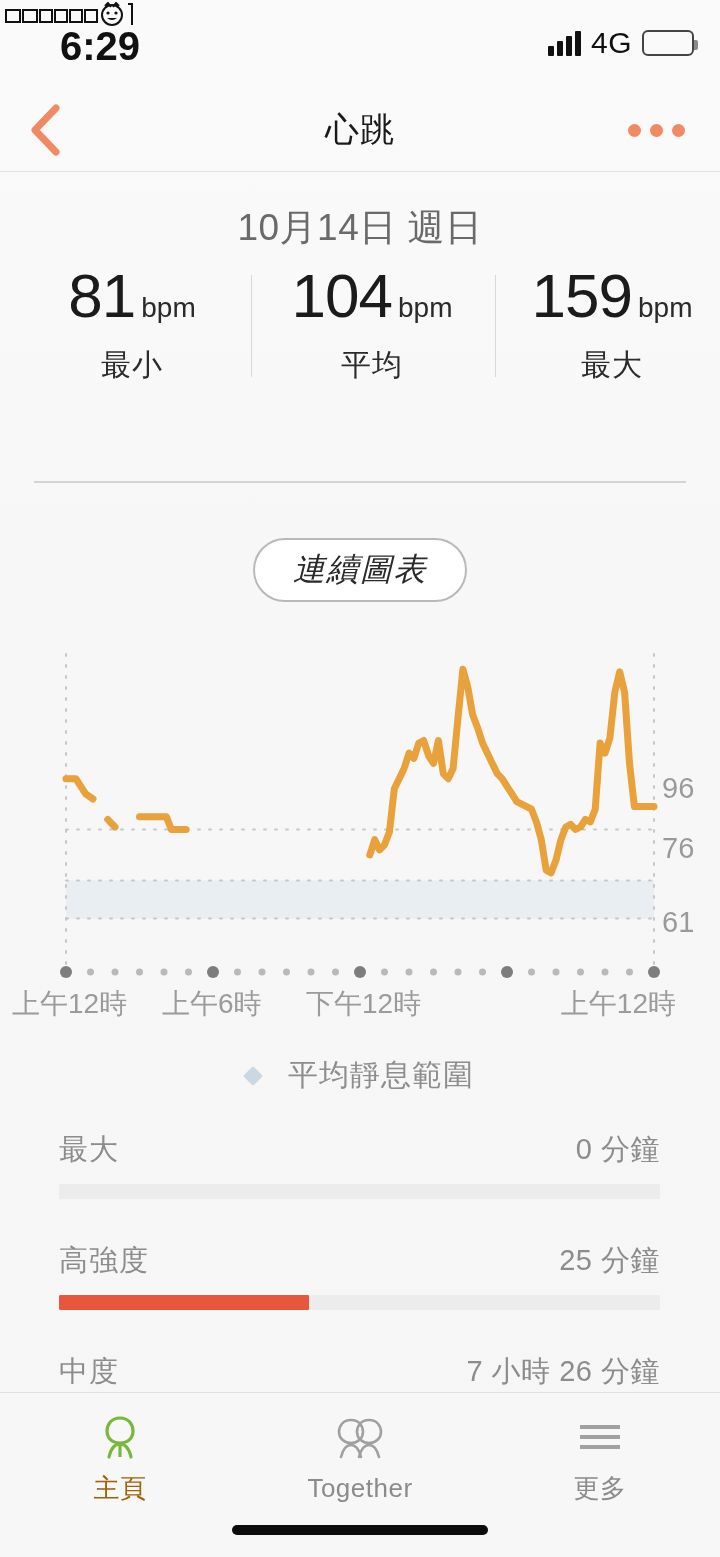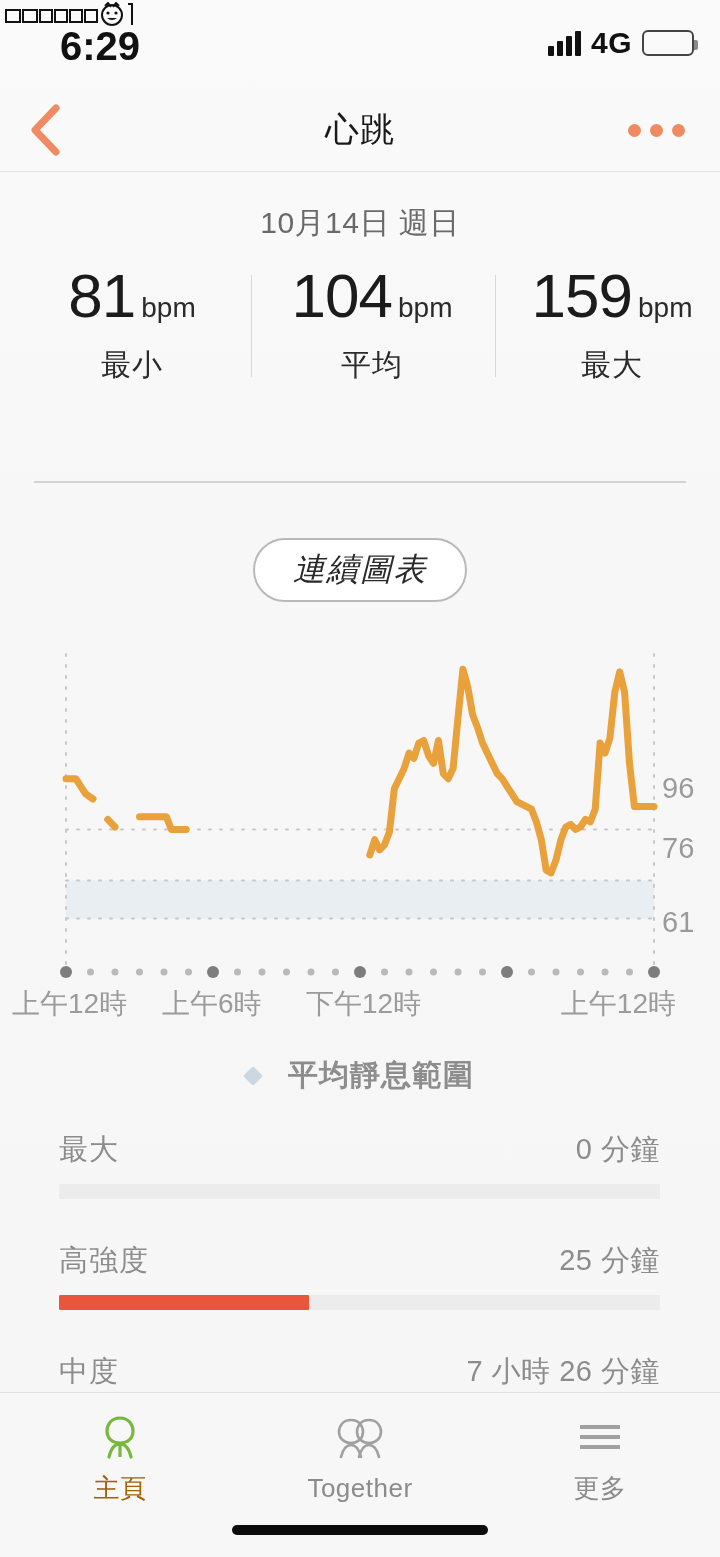--- a/index.html
+++ b/index.html
@@ -19,42 +19,42 @@
 
   
   .statusbar { position:absolute; left:0; top:0; width:720px; height:88px; }
   .status-time { position:absolute; left:60px; top:24px; font-size:40px; font-weight:bold;
      color:#111; letter-spacing:0px; }
   .status-right { position:absolute; right:26px; top:26px; display:flex; align-items:center; gap:10px; }
   .sig { display:flex; align-items:flex-end; gap:3px; height:26px; }
   .sig i { display:block; width:6px; background:#111; border-radius:1px; }
   .sig i:nth-child(1){height:10px;} .sig i:nth-child(2){height:15px;}
   .sig i:nth-child(3){height:20px;} .sig i:nth-child(4){height:25px;}
-  .net { font-size:30px; color:#111; font-weight:700; letter-spacing:0.5px; }
+  .net { font-size:30px; color:#111; font-weight:400; letter-spacing:0.5px; }
   .battery { position:relative; width:52px; height:26px; border:2.5px solid #444;
      border-radius:6px; padding:2px; }
   .battery .fill { height:100%; width:78%; background:#111; border-radius:2px; }
   .battery:after { content:""; position:absolute; right:-6px; top:8px; width:4px; height:10px;
      background:#8a8a8a; border-radius:0 2px 2px 0; }
 
   
   .navbar { position:absolute; left:0; top:88px; width:720px; height:84px; }
   .nav-back { position:absolute; left:14px; top:8px; width:62px; height:68px;
      display:flex; align-items:center; justify-content:center; }
   .nav-title { position:absolute; left:0; top:0; width:720px; height:84px;
      display:flex; align-items:center; justify-content:center;
      font-size:34px; color:#1a1a1a; letter-spacing:1px; }
   .nav-more { position:absolute; right:28px; top:8px; width:72px; height:68px;
      display:flex; align-items:center; justify-content:center; gap:9px; }
   .nav-more span { display:block; width:13px; height:13px; border-radius:50%; background:#f08a62; }
   .nav-sep { position:absolute; left:0; top:171px; width:720px; height:1px; background:#e3e3e3; }
 
   
   .date-line { position:absolute; left:0; top:203px; width:720px; text-align:center;
-     font-size:30px; color:#6a6a6a; letter-spacing:0.5px; }
+     font-size:37px; color:#6a6a6a; letter-spacing:0.5px; }
 
   
   .stats { position:absolute; left:12px; top:265px; width:720px; height:130px; display:flex; }
   .stat { flex:1; position:relative; display:flex; flex-direction:column; align-items:center; }
   .stat .row { display:flex; align-items:baseline; }
   .stat .val { font-size:62px; color:#1b1b1b; font-weight:400; letter-spacing:-1px; line-height:1; }
   .stat .unit { font-size:28px; color:#2a2a2a; margin-left:6px; }
   .stat .lbl { margin-top:18px; font-size:30px; color:#2b2b2b; letter-spacing:1px; }
   .vdiv { position:absolute; top:10px; width:1px; height:102px; background:#d8d8d8; }
   .vdiv.a { left:239px; } .vdiv.b { left:483px; }
@@ -73,21 +73,21 @@
   .ylabel.y76 { left:662px; top:832px; }
   .ylabel.y61 { left:662px; top:906px; }
   .xlabels { position:absolute; left:4px; top:985px; width:680px; height:40px; }
   .xlabels div { position:absolute; font-size:28px; color:#9b9b9b; white-space:nowrap; }
   .xl0 { left:8px; } .xl1 { left:158px; } .xl2 { left:302px; } .xl3 { right:8px; }
 
   
   .legend { position:absolute; left:0; top:1055px; width:720px;
      display:flex; align-items:center; justify-content:center; gap:28px; }
   .legend .dot { width:14px; height:14px; background:#cbd8e2; transform:rotate(45deg); border-radius:2px; }
-  .legend .txt { font-size:30px; color:#8d8d8d; letter-spacing:1px;font-weight:bold; }
+  .legend .txt { font-size:30px; color:#8d8d8d; letter-spacing:1px; }
 
   
   .zones { position:absolute; left:59px; top:1130px; width:601px; }
   .zone { margin-bottom:42px; }
   .zone:last-child { margin-bottom:0; }
   .zone .head { display:flex; justify-content:space-between; align-items:baseline;
      margin-bottom:14px; }
   .zone .name { font-size:29px; color:#8c8c8c; letter-spacing:1px; }
   .zone .time { font-size:29px; color:#8c8c8c; letter-spacing:0.5px; }
   .zone .track { width:601px; height:15px; background:#ececec; border-radius:1px; overflow:hidden; }

